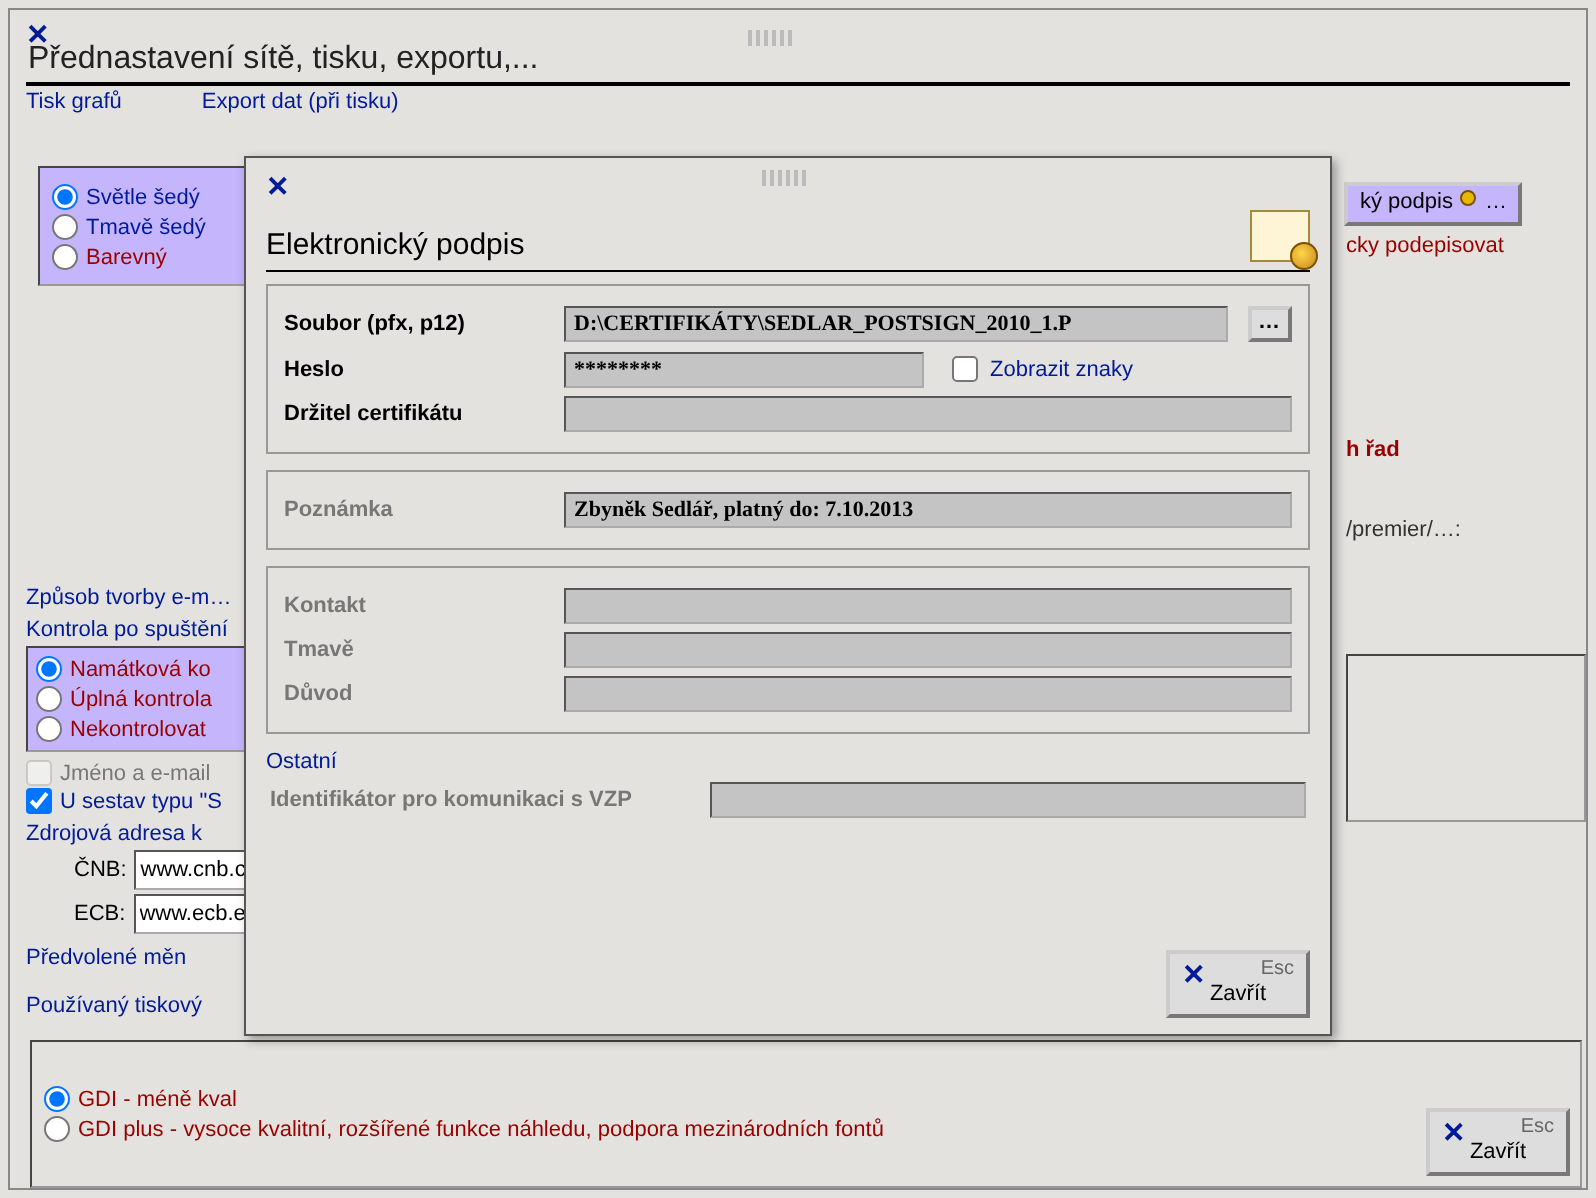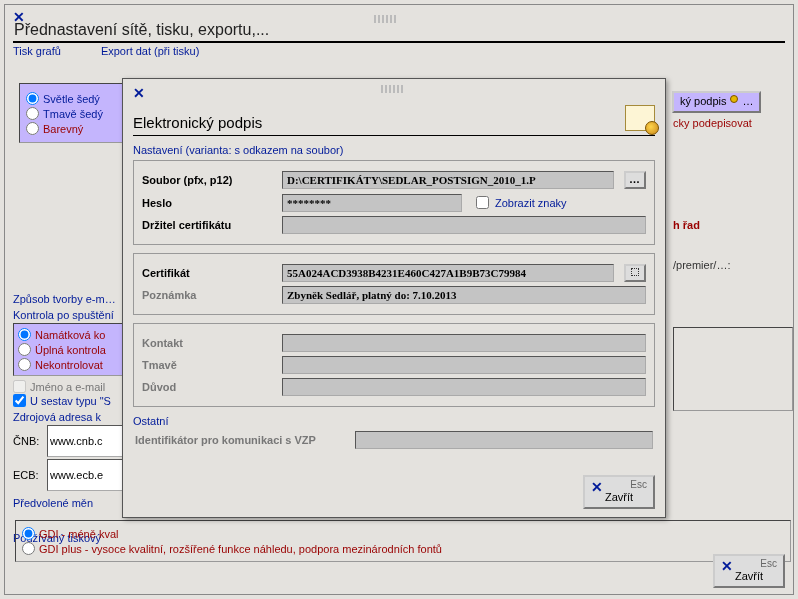--- a/index.html
+++ b/index.html
@@ -74,28 +74,28 @@
   .radio-row input { margin:0; }
 
   .blue-link { color: #001a99; }
   .red-text { color: #990000; }
 
   .check-row { display:flex; align-items:center; gap:4px; margin:1px 0; }
   .check-row input { margin:0; }
   .disabled { color: #777; }
 
   .url-row { display:flex; align-items:center; gap:4px; margin:2px 0; }
-  .url-row label { width: 34px; }
+  .url-row label { width: 34px; margin-left: 24px; }
   .url-row input {
-    background: #fff; border: 1px inset #aaa; height:32px; width: 78px;
+    background: #fff; border: 1px inset #aaa; height:20px; width: 78px;
     font-family: inherit; font-size: 11px;
     pointer-events: none;
   }
 
-  .gdi-panel { margin: 0 0 4px 8px; border: 1px inset #999; padding: 4px 6px; }
+  .gdi-panel { margin: 0 0 4px 8px; border: 1px inset #999; padding: 20px 6px; }
 
   .close-btn {
     position: absolute;
     right: 8px; bottom: 6px;
     width: 72px; height: 34px;
     background: #ddd;
     border: 2px outset #ccc;
     text-align: right;
     padding: 2px 6px 2px 2px;
     cursor: pointer;
@@ -257,21 +257,21 @@
     <div class="blue-link" style="margin-top:4px">Zdrojová adresa k</div>
     <div class="url-row">
         <label>ČNB:</label>
         <input value="www.cnb.c" style="">
       </div>
     <div class="url-row">
         <label>ECB:</label>
         <input value="www.ecb.e" style="">
       </div>
     <div class="blue-link" style="margin-top:6px">Předvolené měn</div>
-    <div class="blue-link" style="margin-top:23px">Používaný tiskový</div>
+    <div class="blue-link" style="margin-top:12px">Používaný tiskový</div>
   </div>
 
   <div class="gdi-panel" style="position:absolute; left:2px; top:515px; right:2px;">
     <div class="radio-row">
         <input type="radio" name="gdi" checked="" style="">
         <span class="red-text">GDI - méně kval</span>
       </div>
     <div class="radio-row">
         <input type="radio" name="gdi" style="">
         <span class="red-text">GDI plus - vysoce kvalitní, rozšířené funkce náhledu, podpora mezinárodních fontů</span>
@@ -289,21 +289,20 @@
   <div class="dlg-head">
     <span class="close-x">✕</span>
     <span class="tb-handle" style="margin-left:230px"></span>
   </div>
   <div style="display:flex; align-items:flex-end; justify-content:space-between; margin-top:4px">
     <div class="dlg-title">Elektronický podpis</div>
     <div class="cert-icon"></div>
   </div>
   <hr class="thin-hr">
 
-  <div class="sect-label norm">Nastavení (varianta: s odkazem na soubor)</div>
   <div class="box">
     <div class="form-row">
       <label>Soubor (pfx, p12)</label>
       <div class="field bold">
           <span>D:\CERTIFIKÁTY\SEDLAR_POSTSIGN_2010_1.P</span>
         </div>
       <div class="browse-btn">…</div>
     </div>
     <div class="form-row">
       <label>Heslo</label>
@@ -318,27 +317,20 @@
     <div class="form-row">
       <label>Držitel certifikátu</label>
       <div class="field">
           <span></span>
         </div>
     </div>
   </div>
 
   <div class="box">
     <div class="form-row">
-      <label>Certifikát</label>
-      <div class="field bold">
-          <span>55A024ACD3938B4231E460C427A1B9B73C79984</span>
-        </div>
-      <div class="browse-btn" style="background:#ddd"><span style="display:inline-block;width:8px;height:8px;border:1px dotted #333"></span></div>
-    </div>
-    <div class="form-row">
       <label class="gray">Poznámka</label>
       <div class="field bold">
           <span>Zbyněk Sedlář, platný do: 7.10.2013</span>
         </div>
     </div>
   </div>
 
   <div class="box">
     <div class="form-row">
         <label class="gray">Kontakt</label>

